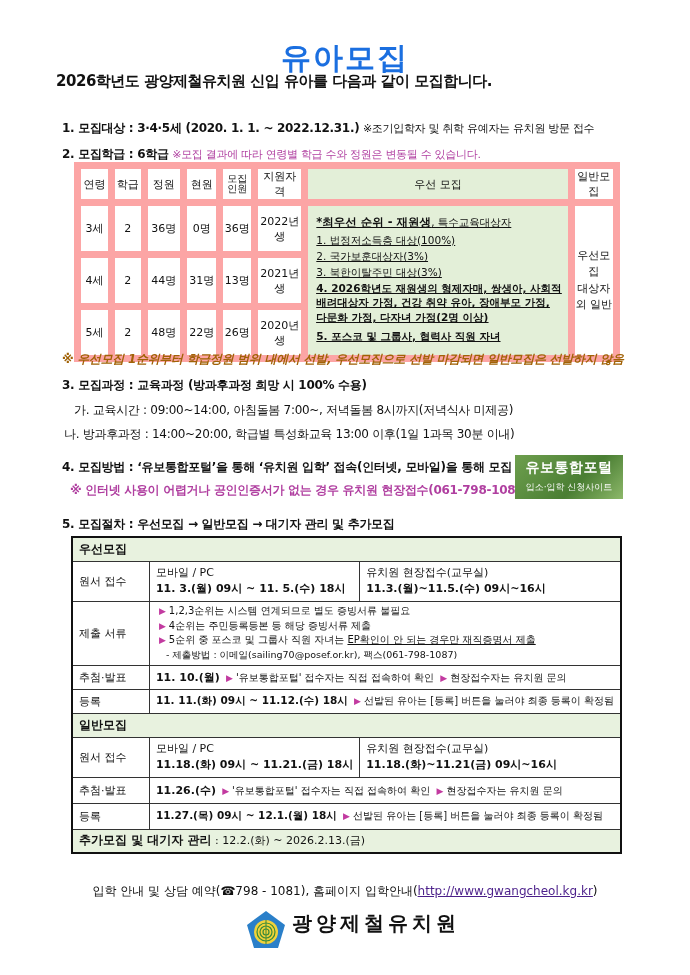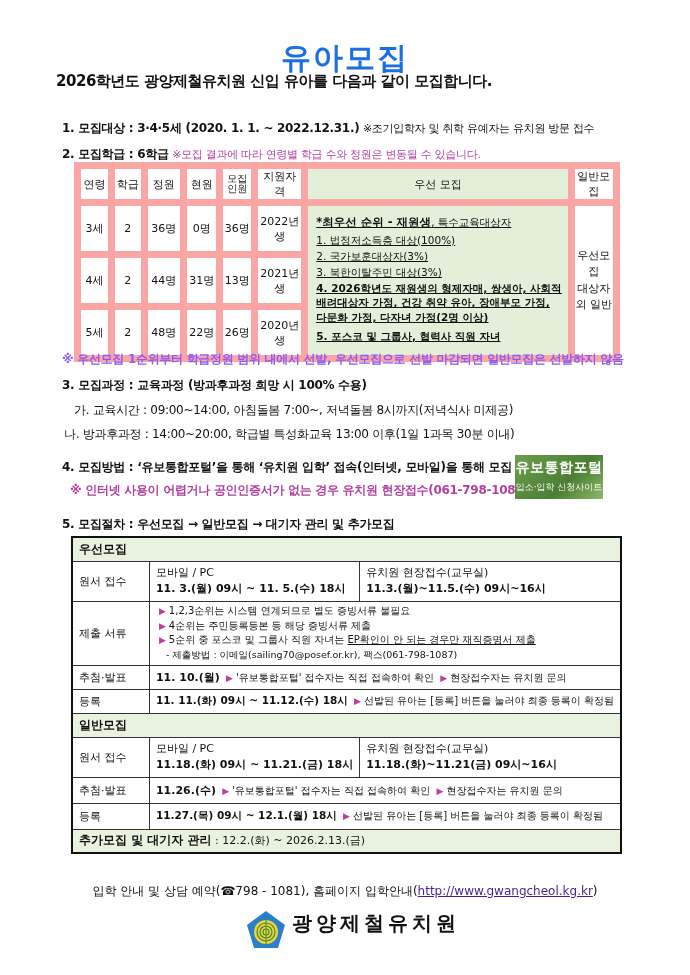--- a/index.html
+++ b/index.html
@@ -3,38 +3,38 @@
 <meta charset="utf-8">
 <style>
   * { box-sizing: border-box; margin: 0; padding: 0; }
   body { width: 690px; height: 975px; background: #ffffff; font-family: "DejaVu Sans", "Liberation Sans", sans-serif; color: #111; position: relative; overflow: hidden; }
   .title { position: absolute; top: 38px; left: 0; width: 690px; text-align: center; font-size: 30px; font-weight: bold; color: #1b6fe0; letter-spacing: 2px; }
   .subtitle { position: absolute; top: 72px; left: 0; width: 548px; text-align: center; font-size: 15px; font-weight: bold; letter-spacing: -0.5px; }
   .line { position: absolute; left: 62px; font-size: 12px; white-space: nowrap; letter-spacing: -0.3px; }
   .b { font-weight: bold; }
   .note-small { font-size: 11px; }
   .pink { color: #b03fa0; }
-  .green { color: #8b5cf6; }
+  .green { color: #a16207; font-style: italic; }
   table { border-collapse: collapse; }
   .t1 { position: absolute; left: 74px; top: 162px; width: 546px; }
   .t1 td, .t1 th { border: 7px solid #fca5a5; font-size: 11px; font-weight: normal; text-align: center; padding: 0; }
   .t1 { border: 2px solid #111; }
   .t1 .hdr td { height: 29px; }
   .t1 .data td { height: 52px; }
   .pri { background: #e3efd8; }
   .pri-cell { text-align: left !important; vertical-align: top; padding: 8px 6px 4px 8px !important; line-height: 1.55; font-size: 10.5px !important; }
   .pri-cell div { white-space: nowrap; text-decoration: underline; }
   .small-hdr { font-size: 10px !important; line-height: 1.05; }
   .t2 { position: absolute; left: 71px; top: 536px; width: 551px; border: 2px solid #111; }
   .t2 td { border: 1px solid #333; font-size: 11px; padding: 2px 6px; vertical-align: middle; white-space: nowrap; }
   .t2 .sec td { background: #e8f2df; font-weight: bold; font-size: 12px; height: 24px; }
   .t2 .lbl { width: 96px; }
   .tri { color: #c23aa0; font-size: 9px; margin: 0 3px; }
   .u { text-decoration: underline; }
-  .portal { position: absolute; left: 515px; top: 455px; width: 88px; height: 44px; background: linear-gradient(135deg, #6e9f4e, #4a7e33 60%, #8db86a); color: #fff; text-align: center; }
+  .portal { position: absolute; left: 515px; top: 455px; width: 108px; height: 44px; background: linear-gradient(135deg, #6e9f4e, #4a7e33 60%, #8db86a); color: #fff; text-align: center; }
   .portal .p1 { font-size: 14px; font-weight: bold; padding-top: 4px; letter-spacing: 0.5px; }
   .portal .p2 { font-size: 9px; margin-top: 4px; opacity: 0.95; }
   .footer { position: absolute; top: 883px; left: 0; width: 690px; text-align: center; font-size: 12px; }
   .footer a { color: #4b1f8a; text-decoration: underline; }
   .logo { position: absolute; left: 245px; top: 909px; width: 42px; height: 42px; }
   .brand { position: absolute; left: 292px; top: 910px; font-size: 20px; font-weight: bold; letter-spacing: 4px; }
   .brand-en { position: absolute; left: 294px; top: 980px; font-size: 12px; margin-top: 40px; }
 </style>
 </head>
 <body>

